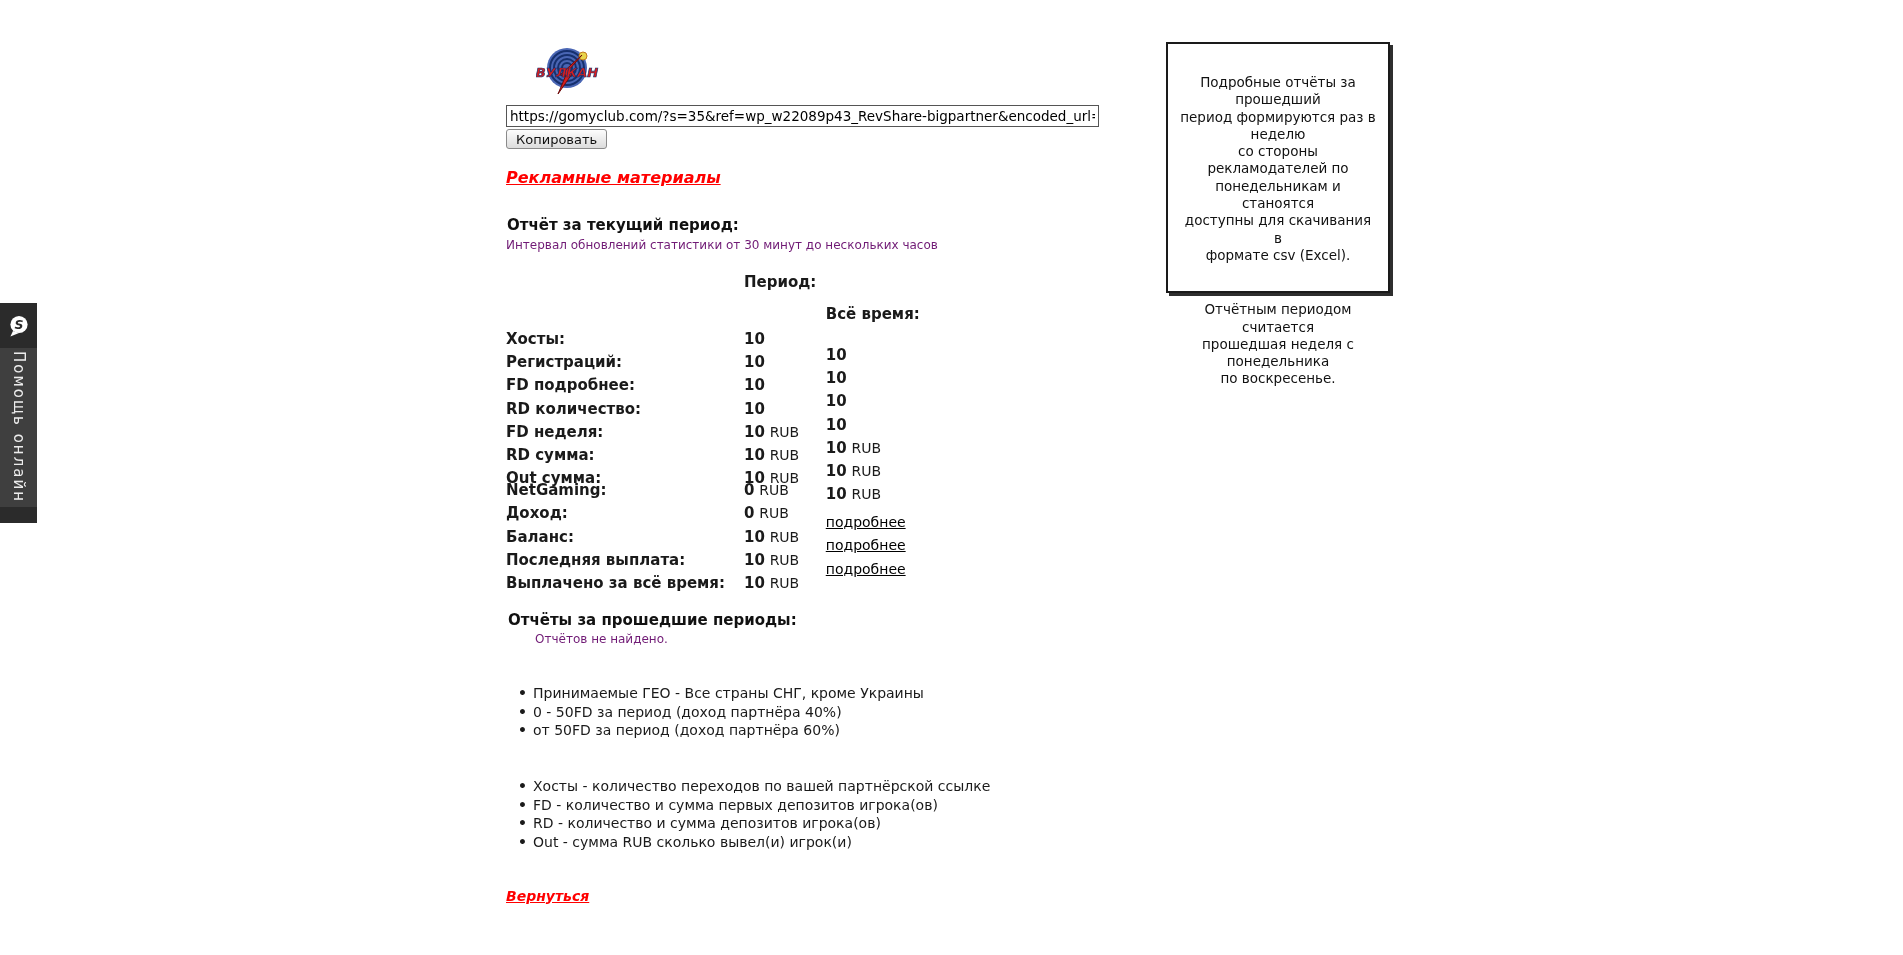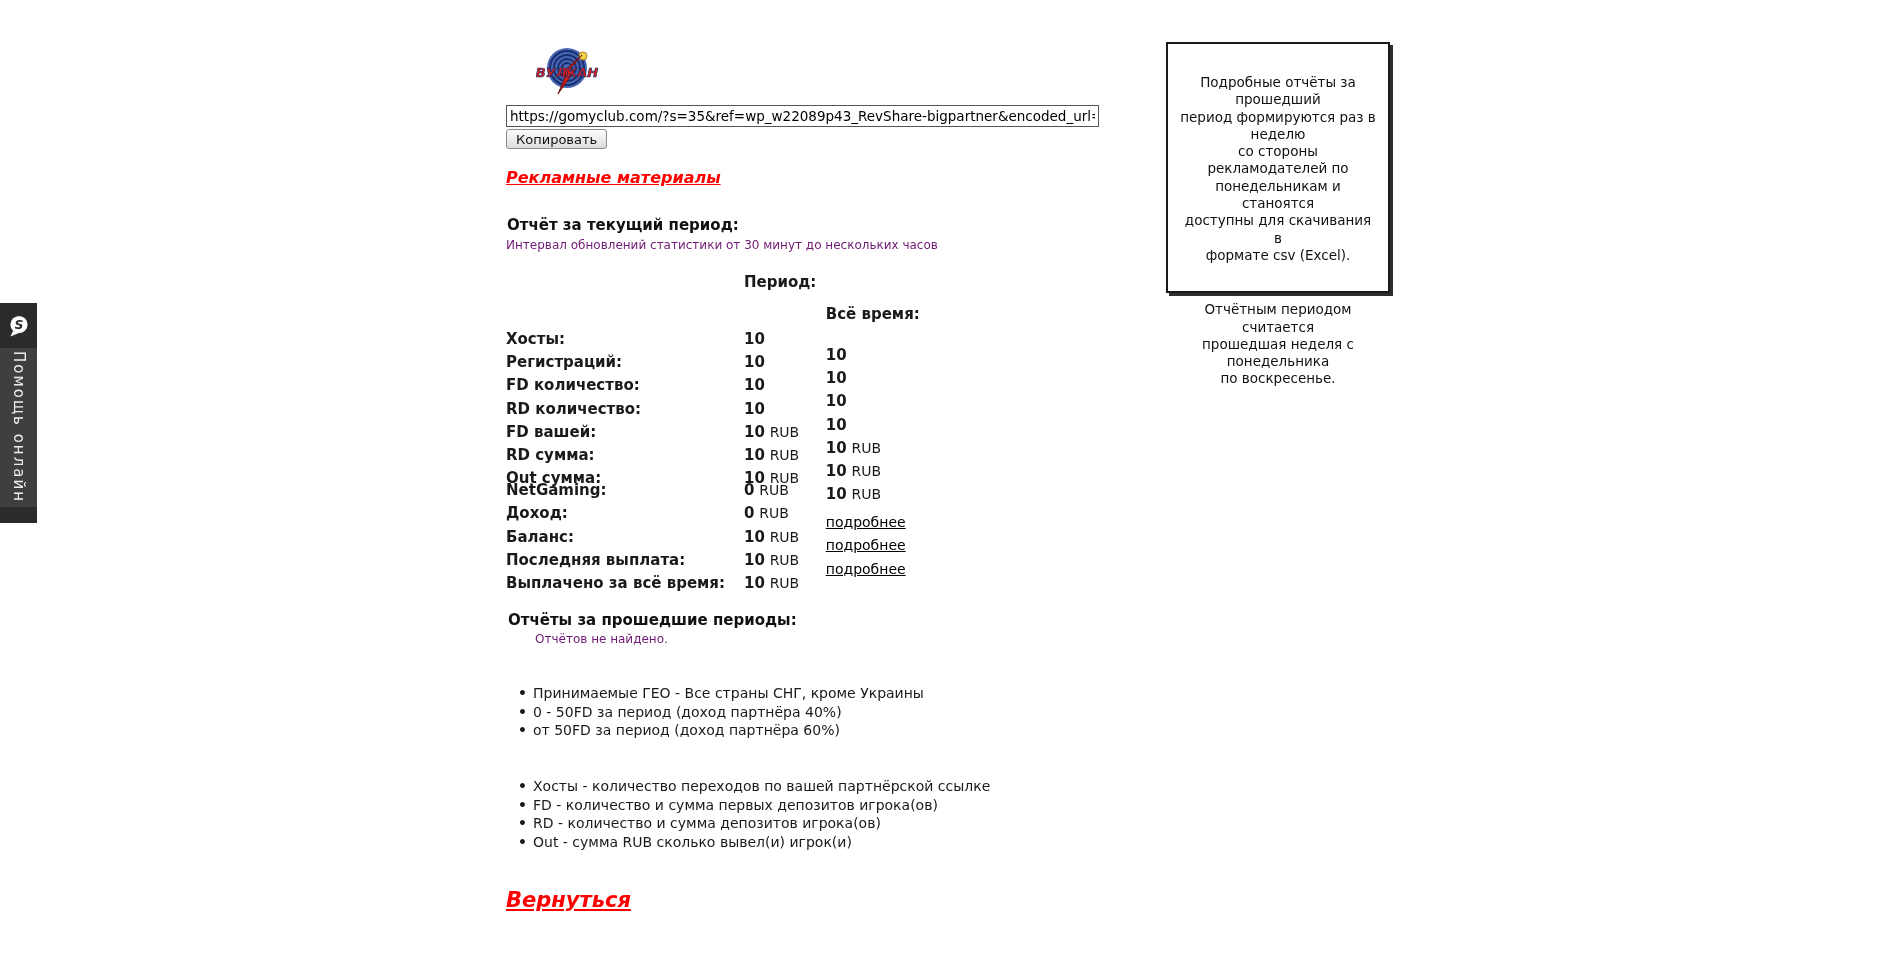--- a/index.html
+++ b/index.html
@@ -20,21 +20,21 @@
 
   .ref-input { position:absolute; left:506px; top:105px; width:593px; height:22px;
     border:1px solid #555; background:#fff; font-family:"DejaVu Sans", sans-serif;
     font-size:13.5px; padding:1px 3px; color:#000; white-space:nowrap; overflow:hidden; }
   .copy-btn { position:absolute; left:506px; top:129px; height:20px; padding:0 9px;
     font-family:"DejaVu Sans", sans-serif; font-size:13px; color:#111;
     background:linear-gradient(#fdfdfd,#dcdcdc); border:1px solid #8a8a8a; border-radius:3px; cursor:pointer; }
 
   .red-link { color:#ff0000; font-weight:bold; font-style:italic; text-decoration:underline; cursor:pointer; }
   .promo-link { position:absolute; left:506px; top:168px; font-size:16px; }
-  .back-link  { position:absolute; left:506px; top:888px; font-size:21px; }
+  .back-link  { position:absolute; left:506px; top:888px; font-size:14px; }
 
   .sec-title { position:absolute; font-weight:bold; font-size:15px; color:#111; }
   .plain-text { position:absolute; font-size:12px; color:#701a75; }
 
   
   .rtable { position:absolute; left:506px; top:273px; width:430px; font-size:15px; }
   .rtable .hdr-row { display:flex; font-weight:bold; margin-bottom:4px; }
   .rtable .row { display:flex; height:23.3px; align-items:center; }
   .c-label { width:259px; font-weight:bold; }
   .c-val1  { width:89px; }
@@ -105,31 +105,31 @@
       <div class="c-label">Хосты:</div>
       <div class="c-val1"><span class="num">10</span> <span class="unit"></span></div>
       <div class="c-val2"><span class="num">10</span> <span class="unit"></span></div>
     </div>
     <div class="row">
       <div class="c-label">Регистраций:</div>
       <div class="c-val1"><span class="num">10</span> <span class="unit"></span></div>
       <div class="c-val2"><span class="num">10</span> <span class="unit"></span></div>
     </div>
     <div class="row">
-      <div class="c-label">FD количество:</div>
+      <div class="c-label">FD подробнее:</div>
       <div class="c-val1"><span class="num">10</span> <span class="unit"></span></div>
       <div class="c-val2"><span class="num">10</span> <span class="unit"></span></div>
     </div>
     <div class="row">
       <div class="c-label">RD количество:</div>
       <div class="c-val1"><span class="num">10</span> <span class="unit"></span></div>
       <div class="c-val2"><span class="num">10</span> <span class="unit"></span></div>
     </div>
     <div class="row">
-      <div class="c-label">FD вашей:</div>
+      <div class="c-label">FD неделя:</div>
       <div class="c-val1"><span class="num">10</span> <span class="unit">RUB</span></div>
       <div class="c-val2"><span class="num">10</span> <span class="unit">RUB</span></div>
     </div>
     <div class="row">
       <div class="c-label">RD сумма:</div>
       <div class="c-val1"><span class="num">10</span> <span class="unit">RUB</span></div>
       <div class="c-val2"><span class="num">10</span> <span class="unit">RUB</span></div>
     </div>
     <div class="row">
       <div class="c-label">Out сумма:</div>

